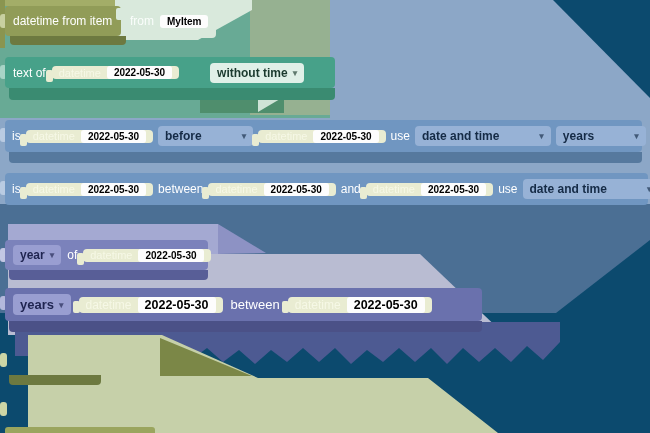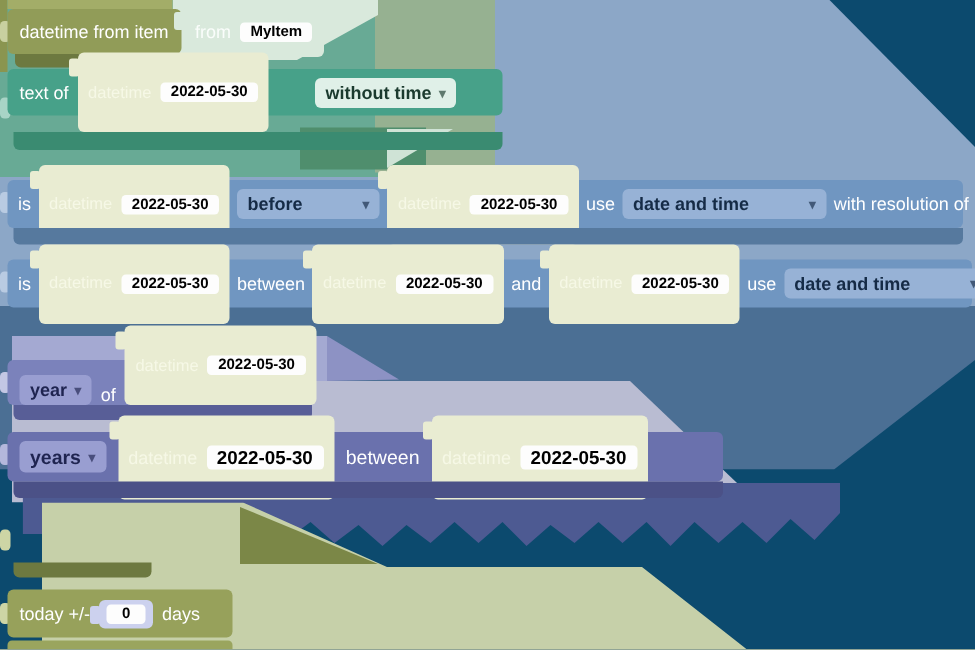--- a/index.html
+++ b/index.html
@@ -11,21 +11,21 @@
   .block{position:absolute;display:flex;align-items:center;gap:6px;padding:0 8px;
          border-radius:4px;color:#fff;white-space:nowrap;box-sizing:border-box;}
   .edge{position:absolute;border-radius:0 0 4px 4px;}
   .tab{position:absolute;width:7px;height:14px;border-radius:3px;}
   .olive{background:#919c58;}
   .tealb{background:#47a189;}
   .blueb{background:#7096c1;}
   .purpleb{background:#7b82bb;}
   .dpurpleb{background:#6a71ad;font-size:13px;}
   .cream{position:relative;background:#e9ecd2;border-radius:4px;display:flex;align-items:center;
-         gap:6px;padding:20px 7px;font-size:11px;color:#f6f8e6;}
+         gap:6px;padding:0 7px;font-size:11px;color:#f6f8e6;}
   .conn{position:absolute;left:-6px;top:4px;width:7px;height:12px;border-radius:2px;background:#e9ecd2;}
   .vfield{background:#fdfdfd;border-radius:3px;padding:1px 7px;color:#000;
           font-weight:bold;font-size:10px;}
   .dpurpleb .cream{font-size:12px;}
   .dpurpleb .vfield{font-size:12.5px;}
   .dd{display:flex;align-items:center;gap:5px;border-radius:4px;padding:3px 7px;font-weight:bold;}
   .dd .arr{font-size:9px;opacity:.65;}
   .dd-teal{background:#e0f0e8;color:#1b3a2e;margin-left:25px;}
   .dd-blue{background:#97b2d6;color:#152b46;gap:40px;}
   .dd-purple{background:#999ed1;color:#1f2450;}
@@ -62,21 +62,21 @@
     <span>datetime from item</span>
   </div>
   <div class="mintchild" style="left:122px;top:4px;height:26px;">
     <span class="conn" style="background:#d9e9dc;"></span>
     <span>from</span>
     <span class="vfield">MyItem</span>
   </div>
   <div class="edge" style="left:10px;top:36px;width:116px;height:9px;background:#6d7940;"></div>
 
   <span class="tab" style="left:0;top:65px;background:#a8d4c6;"></span>
-  <div class="block tealb" style="left:5px;top:46px;width:330px;height:31px;">
+  <div class="block tealb" style="left:5px;top:57px;width:330px;height:31px;">
     <span>text of</span>
     <div class="cream">
       <span class="conn"></span>
       <span>datetime</span>
       <span class="vfield">2022-05-30</span>
     </div>
     <div class="dd dd-teal">
       <span>without time</span>
       <span class="arr">▾</span>
     </div>
@@ -98,21 +98,20 @@
     <div class="cream">
       <span class="conn"></span>
       <span>datetime</span>
       <span class="vfield">2022-05-30</span>
     </div>
     <span>use</span>
     <div class="dd dd-blue">
       <span>date and time</span>
       <span class="arr">▾</span>
     </div>
-    <span>with resolution of</span>
     <div class="dd dd-blue">
       <span>years</span>
       <span class="arr">▾</span>
     </div>
   </div>
   <div class="edge" style="left:9px;top:152px;width:633px;height:11px;background:#56799e;"></div>
 
   <span class="tab" style="left:0;top:181px;background:#b9cbe2;"></span>
   <div class="block blueb" style="left:5px;top:173px;width:643px;height:32px;gap:5px;padding:0 7px;">
     <span>is</span>
@@ -134,21 +133,21 @@
       <span class="vfield">2022-05-30</span>
     </div>
     <span>use</span>
     <div class="dd dd-blue">
       <span>date and time</span>
       <span class="arr">▾</span>
     </div>
   </div>
 
   <span class="tab" style="left:0;top:248px;background:#c3c7e4;"></span>
-  <div class="block purpleb" style="left:5px;top:240px;width:203px;height:30px;align-items:flex-end;">
+  <div class="block purpleb" style="left:5px;top:240px;width:203px;height:30px;">
     <div class="dd dd-purple">
       <span>year</span>
       <span class="arr">▾</span>
     </div>
     <span>of</span>
     <div class="cream">
       <span class="conn"></span>
       <span>datetime</span>
       <span class="vfield">2022-05-30</span>
     </div>
@@ -172,23 +171,15 @@
       <span>datetime</span>
       <span class="vfield">2022-05-30</span>
     </div>
   </div>
   <div class="edge" style="left:9px;top:321px;width:473px;height:11px;background:#4b5187;"></div>
 
   <span class="tab" style="left:0;top:353px;background:#cdd5a5;"></span>
   <div class="edge" style="left:9px;top:375px;width:92px;height:10px;background:#6d7940;"></div>
 
   <span class="tab" style="left:0;top:402px;background:#cdd5a5;"></span>
-  <div class="block olive" style="left:5px;top:393px;width:150px;height:32px;background:#97a15b;">
-    <span>today +/-</span>
-    <div class="numchild">
-      <span class="conn"></span>
-      <span class="vfield">0</span>
-    </div>
-    <span>days</span>
-  </div>
   <div class="rectbg" style="left:5px;top:427px;width:150px;height:6px;background:#9aa55e;border-radius:3px 3px 0 0;"></div>
 
 </div>
 
 </body></html>

